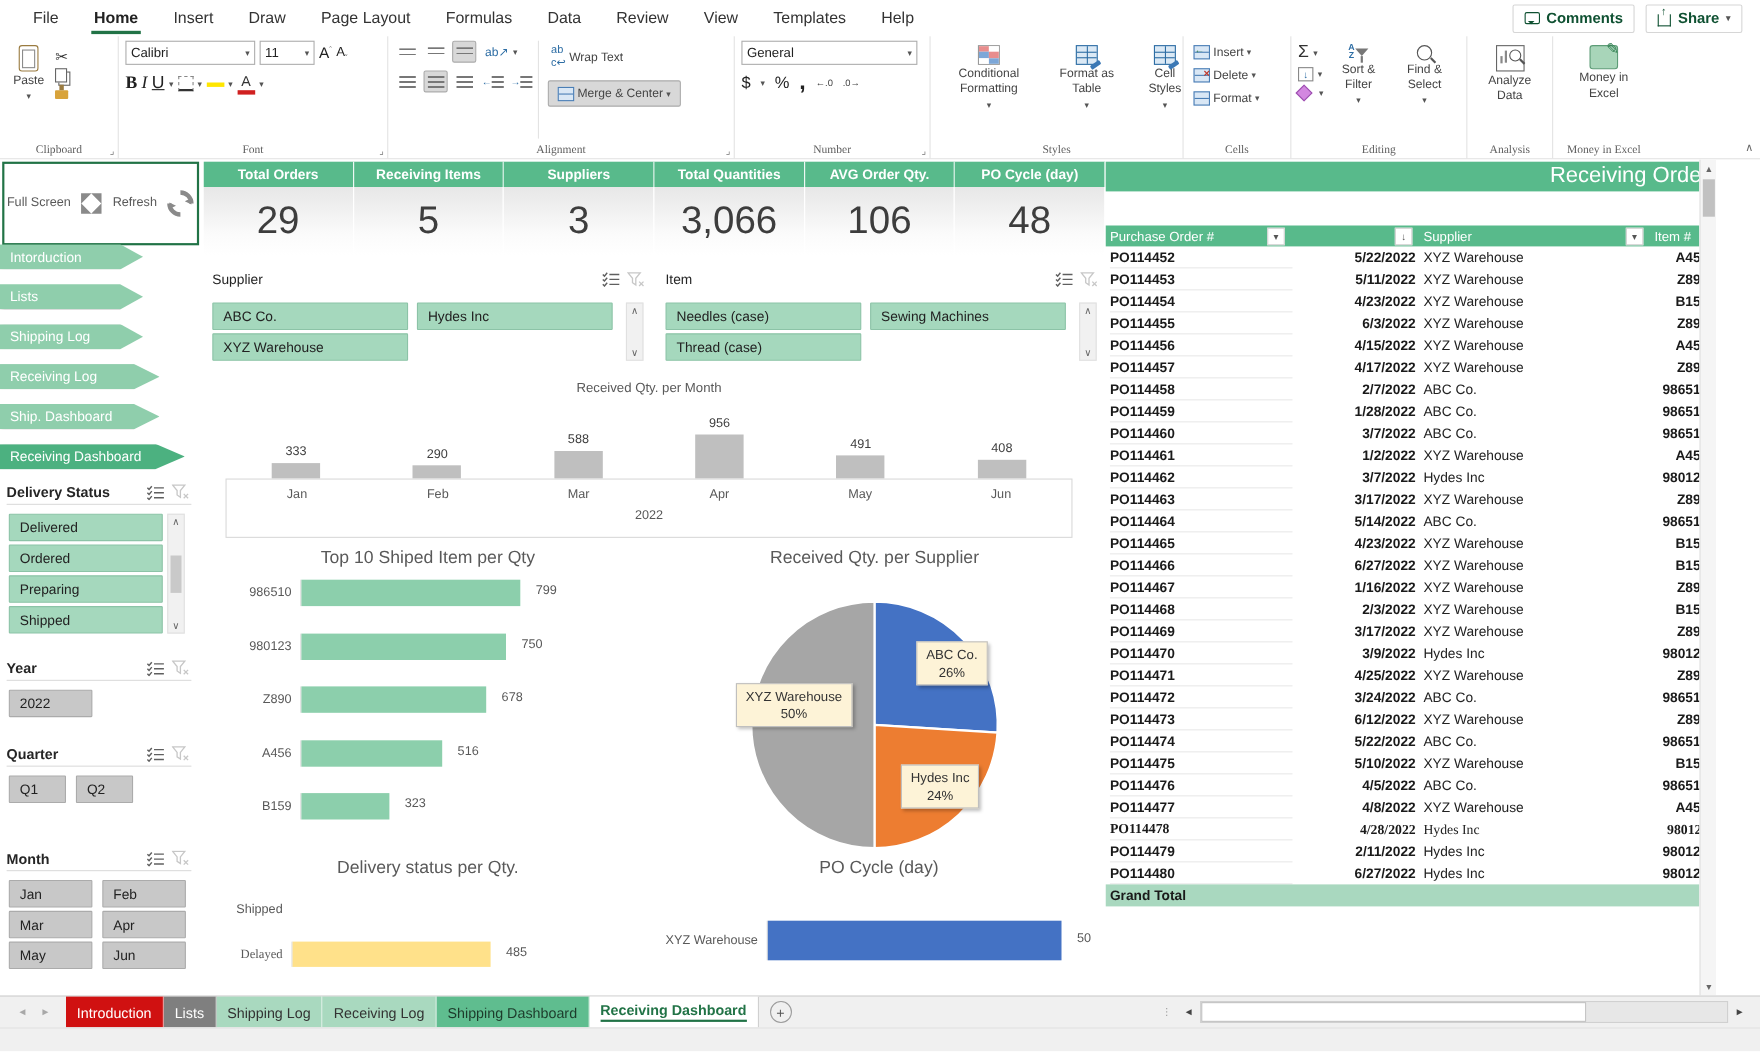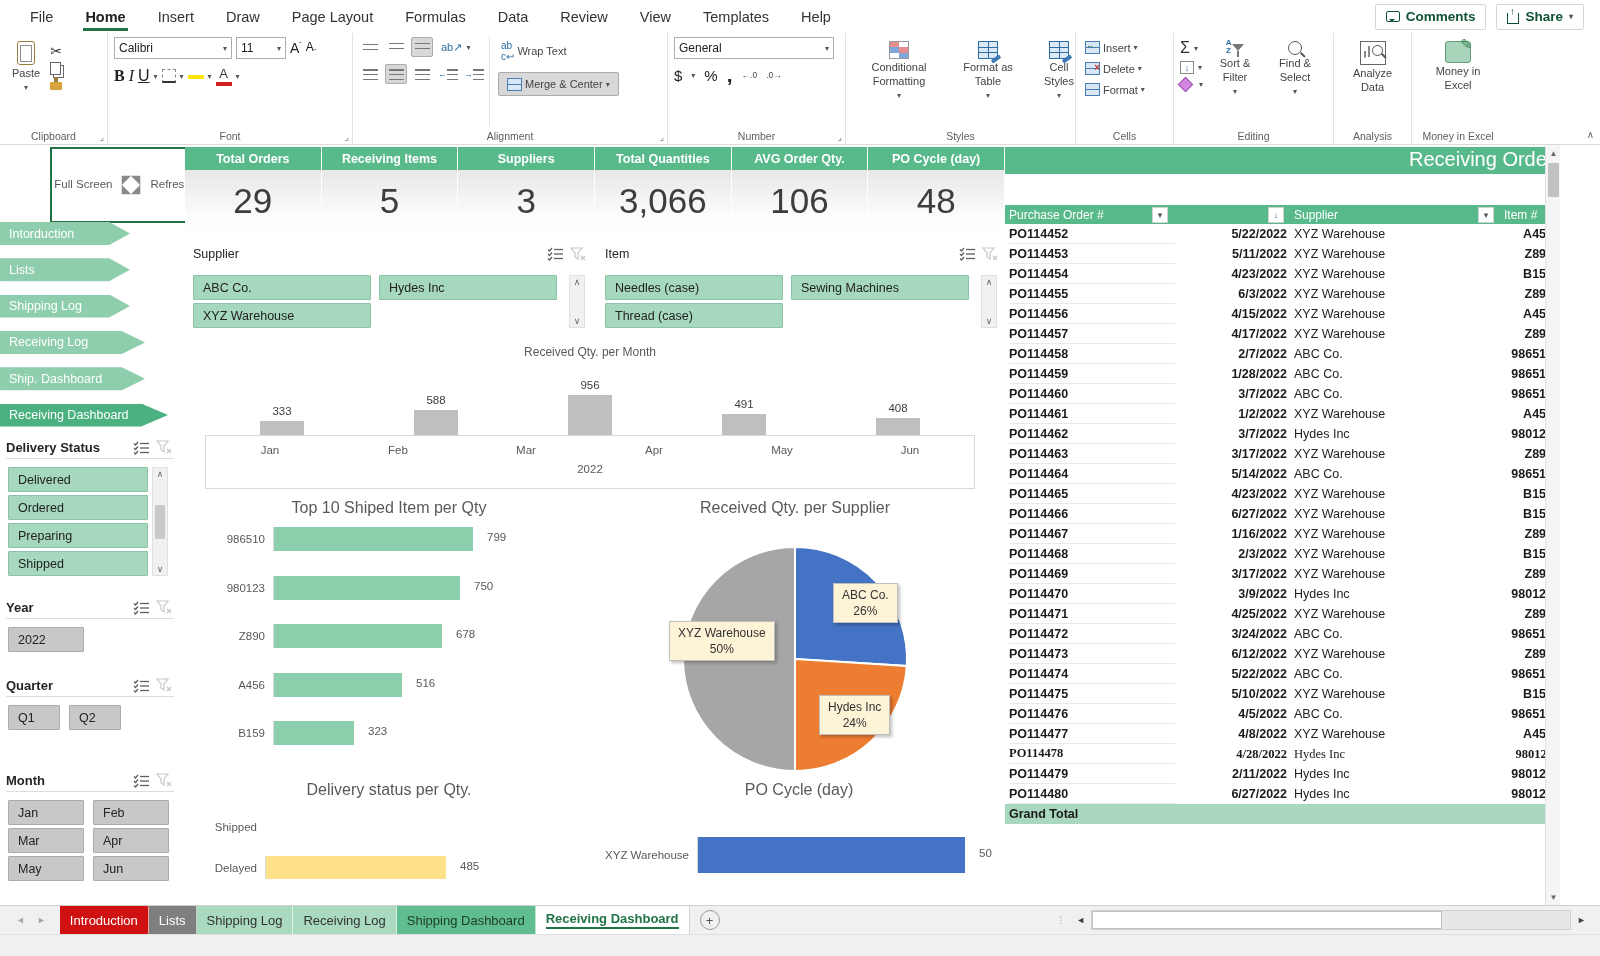--- a/index.html
+++ b/index.html
@@ -16,21 +16,21 @@
   .pill-btn { display:flex; align-items:center; gap:6px; border:1px solid #d6d6d6; background:#fff; height:26px; padding:0 10px; font-size:13.5px; color:#0f5132; font-weight:600; border-radius:2px; }
   .bubble-ic { width:14px; height:11px; border:1.5px solid #0f5132; border-radius:2px; position:relative; }
   .bubble-ic::after { content:""; position:absolute; left:2px; bottom:-4px; border:3px solid transparent; border-top-color:#0f5132; }
   .share-ic { width:12px; height:11px; border:1.5px solid #0f5132; border-top:none; position:relative; margin-top:3px; }
   .share-ic::after { content:"↑"; position:absolute; left:1.5px; top:-7px; font-size:10px; color:#0f5132; }
   .caret { font-size:8px; color:#555; }
 
   
   .ribbon { position:absolute; left:0; top:33px; width:1600px; height:112px; background:#fff; border-bottom:1px solid #d9d9d9; display:flex; }
   .rgroup { position:relative; height:100%; border-right:1px solid #e3e3e3; padding:4px 6px 18px 6px; display:flex; gap:4px; }
-  .rgroup-label { position:absolute; left:0; right:0; bottom:2px; text-align:center; font-size:10.5px; color:#5f5f5f; white-space:nowrap; }
+  .rgroup-label { position:absolute; left:0; right:0; bottom:2px; text-align:center; font-size:10.5px; color:#5f5f5f; white-space:nowrap;font-family:Liberation Serif, serif; }
   .launcher { position:absolute; right:3px; bottom:2px; font-size:9px; color:#777; }
   .rcollapse { position:absolute; right:6px; bottom:4px; font-size:10px; color:#666; }
   .big-btn { display:flex; flex-direction:column; align-items:center; justify-content:flex-start; gap:2px; padding:4px 6px; font-size:11px; color:#444; text-align:center; line-height:1.25; border-radius:2px; }
   .small-btn { display:flex; align-items:center; gap:3px; font-size:11px; color:#444; padding:1px 3px; border-radius:2px; }
   .col { display:flex; flex-direction:column; justify-content:flex-start; gap:3px; }
   .row { display:flex; align-items:center; gap:4px; }
   .combo { border:1px solid #adadad; background:#fff; font-size:12px; color:#222; display:flex; align-items:center; justify-content:space-between; padding:1px 4px; height:22px; }
   .tgl { width:22px; height:20px; display:flex; align-items:center; justify-content:center; border-radius:2px; }
   .tgl.on { background:#d8d8d8; border:1px solid #ababab; }
   .lines { width:15px; height:11px; background:repeating-linear-gradient(#777 0 1.5px, transparent 1.5px 4.8px); }
@@ -68,21 +68,21 @@
   .analyze-ic .mag { position:absolute; right:2px; top:3px; }
   .money-ic { width:26px; height:22px; background:#a8d5b9; border:1px solid #5d9c77; border-radius:3px; position:relative; }
   .money-ic::after { content:"✎"; position:absolute; right:-2px; top:-6px; color:#2e7d4f; font-size:14px; }
   .dec-ic { font-size:8.5px; color:#444; line-height:1.1; text-align:center; }
 
   
   .content { position:absolute; left:0; top:145px; width:1600px; height:760px; background:#fff; overflow:hidden; }
 
   
   .sidebar { position:absolute; left:0; top:0; width:185px; height:760px; background:#fff; }
-  .fsbox { position:absolute; left:2px; top:2px; width:179px; height:76px; border:2px solid #217346; background:#fff; display:flex; align-items:center; justify-content:center; gap:8px;margin-left:48px; }
+  .fsbox { position:absolute; left:2px; top:2px; width:179px; height:76px; border:2px solid #217346; background:#fff; display:flex; align-items:center; justify-content:center; gap:8px; }
   .fsbox .lbl { font-size:11.5px; color:#595959; text-align:center; line-height:1.2; }
   .nav-arrow { position:absolute; left:0; height:23px; color:#fff; font-size:12.5px; display:flex; align-items:center; padding-left:9px; clip-path:polygon(0 0,84% 0,100% 50%,84% 100%,0 100%); background:#8fceac; filter:drop-shadow(1px 2px 2px rgba(0,0,0,.35)); cursor:pointer; white-space:nowrap; }
   .nav-arrow.active { background:#4cb180; }
   .slicer { position:absolute; left:6px; }
   .slicer-head { display:flex; align-items:center; height:22px; border-bottom:1px solid #dcdcdc; padding-right:2px; }
   .slicer-title { font-size:13px; font-weight:bold; color:#252525; flex:1; white-space:nowrap; }
   .slicer-title.thin { font-weight:normal; font-size:12.5px; }
   .sl-ic { margin-left:6px; display:flex; align-items:center; }
   .sl-btn { position:absolute; height:25px; border:1px solid #9c9c9c; font-size:12.5px; color:#222; display:flex; align-items:center; padding-left:9px; border-radius:1px; cursor:pointer; white-space:nowrap; overflow:hidden; }
   .sl-btn.sel { background:#a5d8bd; border-color:#8cc3a7; }
@@ -660,20 +660,24 @@
         </div>
 
       <div class="chart" style="left:10px;top:196px;width:790px;height:152px">
         <div class="c-title" style="font-size:12px;padding-top:4px">Received Qty. per Month</div>
         <div class="m-plot" id="m-plot" style="left:10px;right:10px;top:22px;height:72px">
             <div class="m-slot">
               <div class="m-bar" style="height: 14px; background: rgb(191, 191, 191);"></div>
               <div class="m-val" style="bottom: 18px;">333</div>
             </div>
             <div class="m-slot">
+              <div class="m-bar" style="height: 12px; background: rgb(191, 191, 191);"></div>
+              <div class="m-val" style="bottom: 16px;">290</div>
+            </div>
+            <div class="m-slot">
               <div class="m-bar" style="height: 25px; background: rgb(191, 191, 191);"></div>
               <div class="m-val" style="bottom: 29px;">588</div>
             </div>
             <div class="m-slot">
               <div class="m-bar" style="height: 40px; background: rgb(191, 191, 191);"></div>
               <div class="m-val" style="bottom: 44px;">956</div>
             </div>
             <div class="m-slot">
               <div class="m-bar" style="height: 21px; background: rgb(191, 191, 191);"></div>
               <div class="m-val" style="bottom: 25px;">491</div>
@@ -755,21 +759,21 @@
             </div></div>
       </div>
 
       <div class="chart" style="left:10px;top:630px;width:388px;height:130px">
         <div class="c-title" style="font-size:16px;padding-top:6px">Delivery status per Qty.</div>
         <div id="d-rows" style="position:absolute;left:0;top:40px;right:0;bottom:0">
             <div class="h-row" style="left: 0px; right: 8px; top: 0px; height: 23px;">
               <div class="h-cat" style="width: 70px;">Shipped</div>
             </div>
             <div class="h-row" style="left: 0px; right: 8px; top: 41px; height: 23px;">
-              <div class="h-cat" style="width: 70px;">Delayed</div>
+              <div class="h-cat" style="width: 70px; font-family: Liberation Serif, serif;">Delayed</div>
               <div class="h-track">
                 <div class="h-bar" style="width: 180px; background: rgb(255, 225, 138);"></div>
                 <div class="h-val" style="left: 194px; top: 3.5px;">485</div>
               </div>
             </div>
           </div>
       </div>
 
       <div class="chart" style="left:420px;top:630px;width:388px;height:130px">
         <div class="c-title" style="font-size:16px;padding-top:6px">PO Cycle (day)</div>

